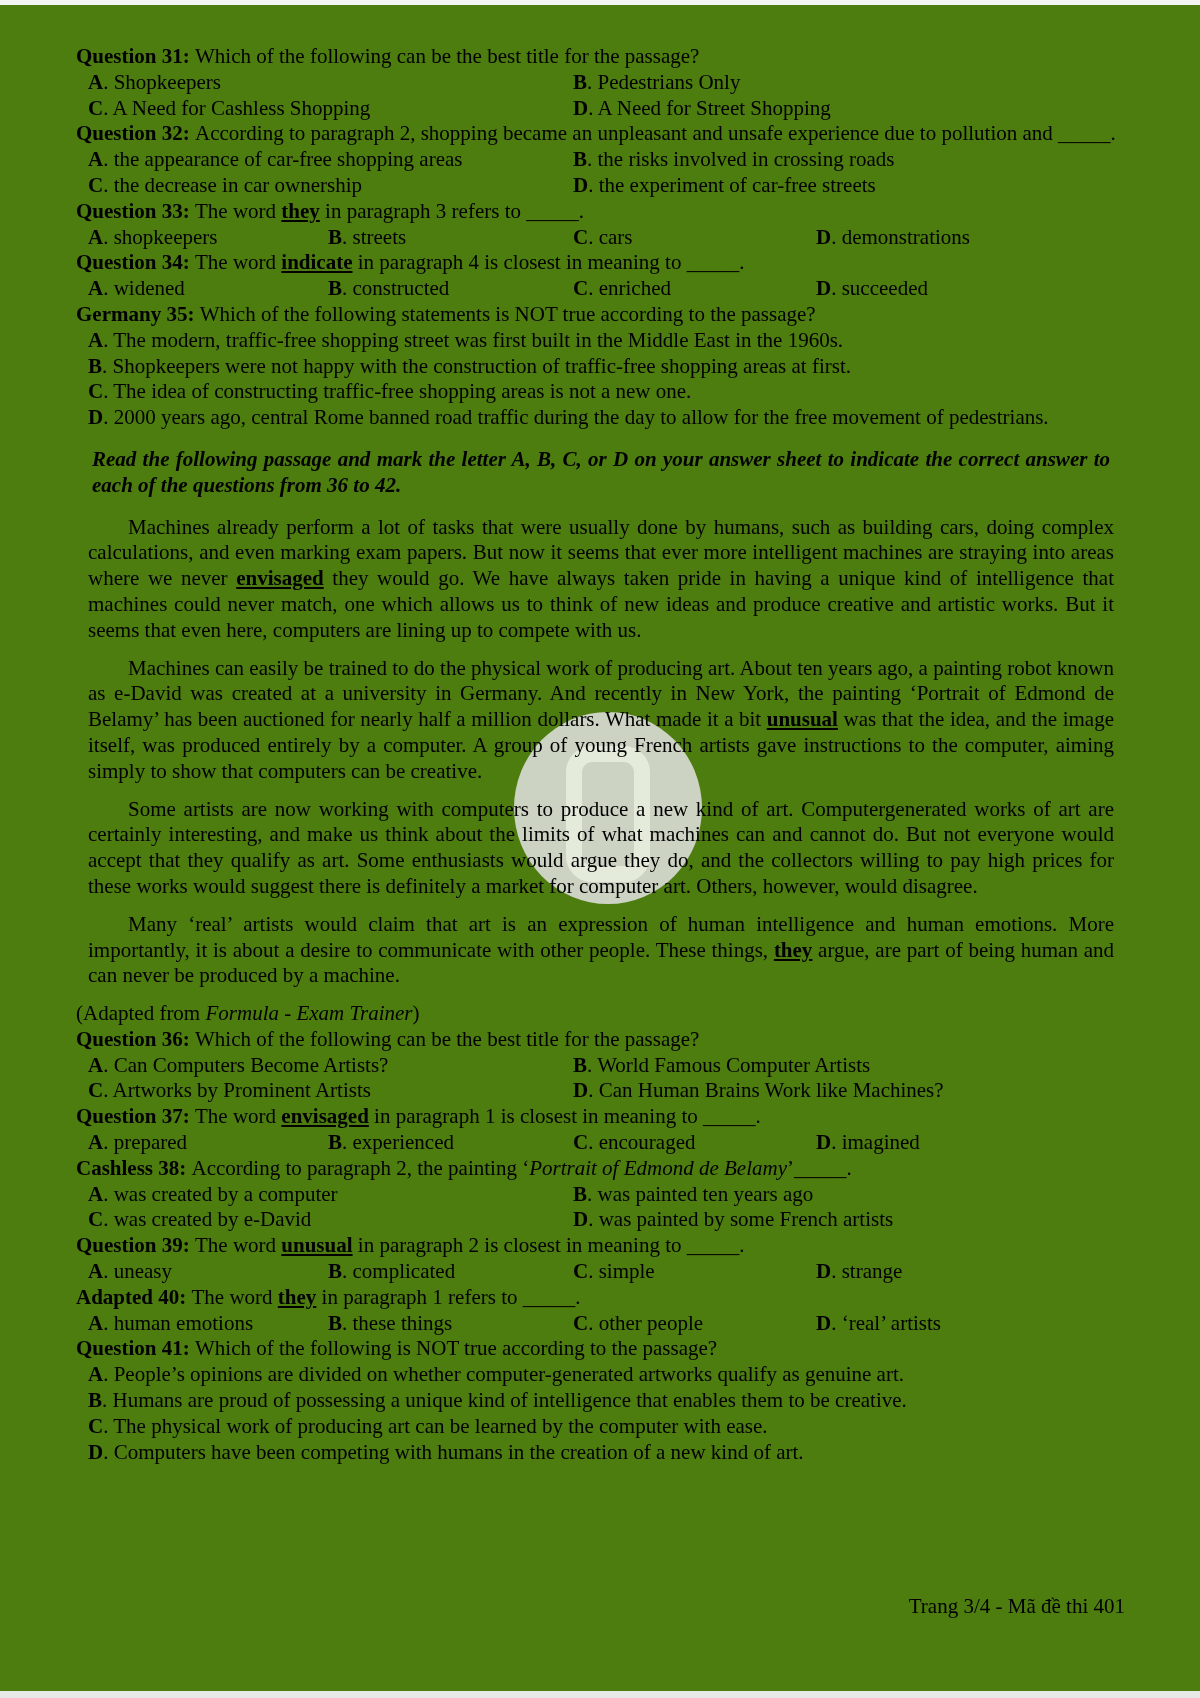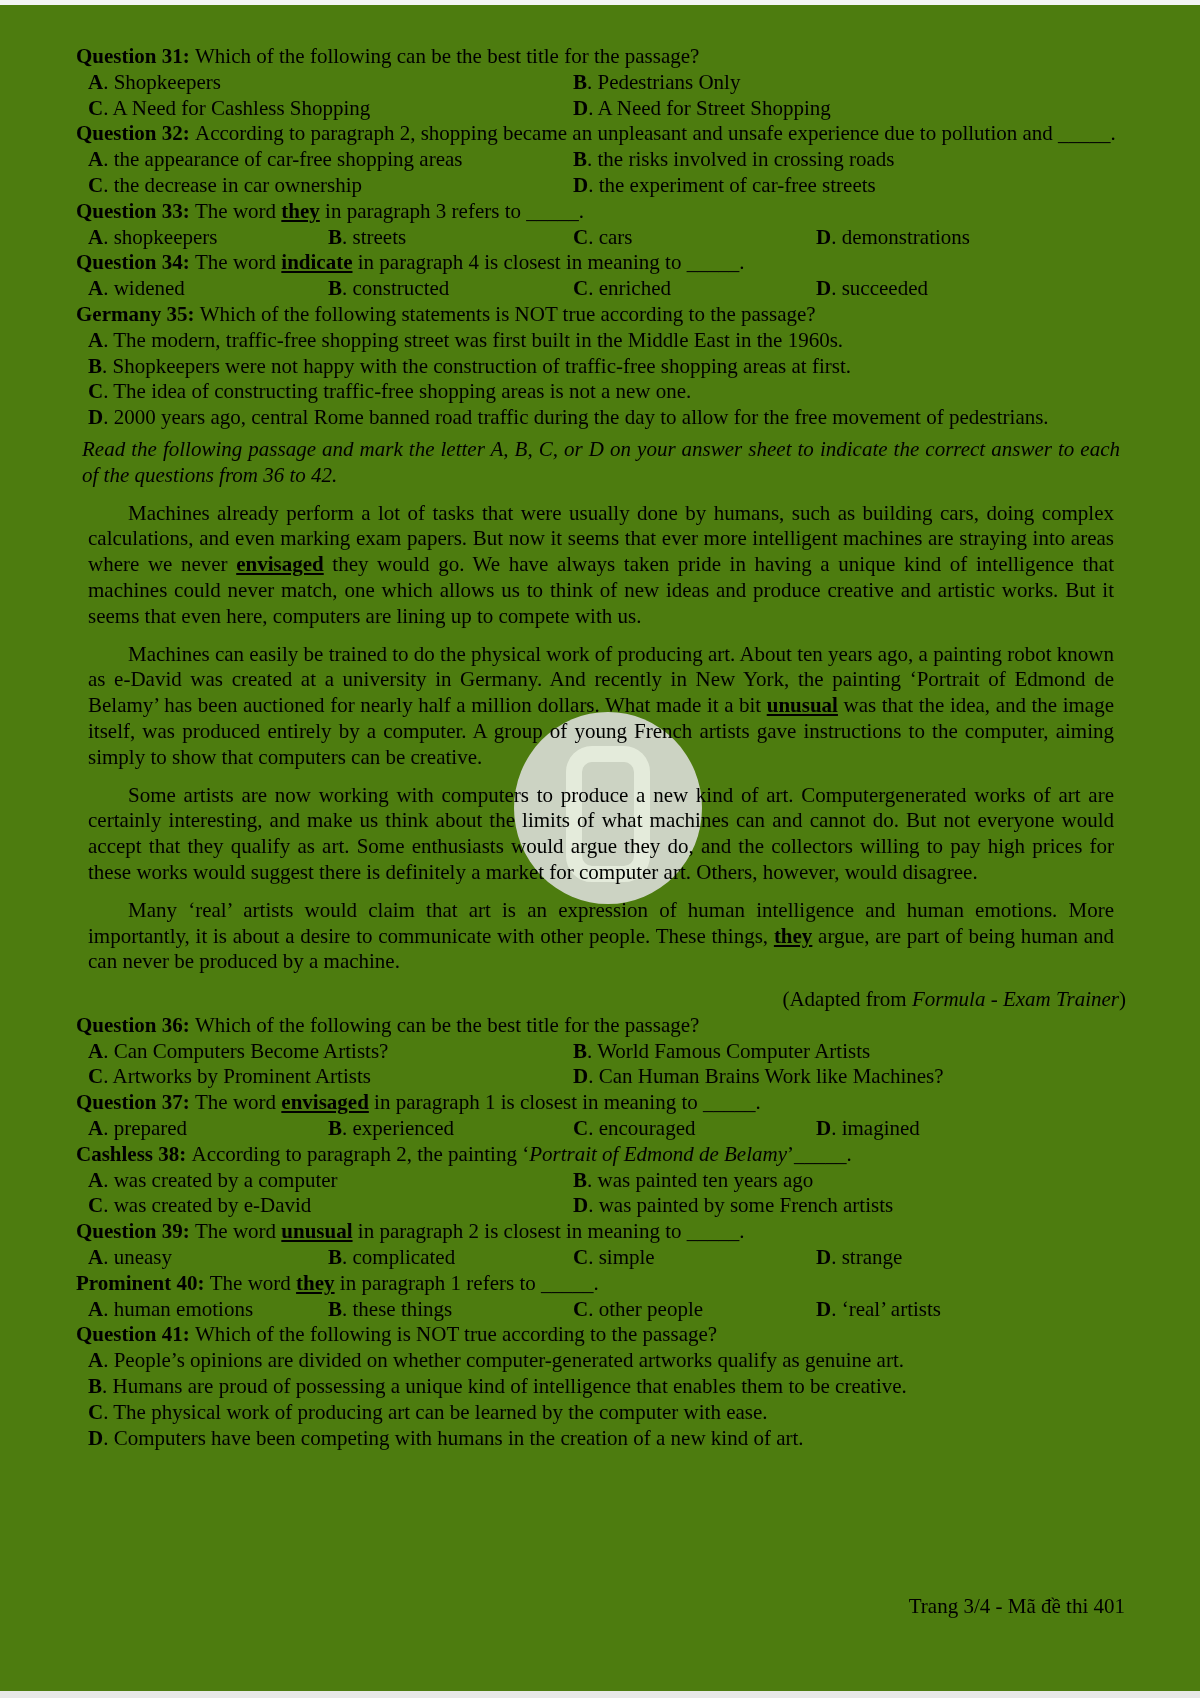--- a/index.html
+++ b/index.html
@@ -18,23 +18,23 @@
   .content{position:absolute;left:76px;top:44px;width:1050px;}
   .qlabel{font-weight:bold;}
   .bu{font-weight:bold;text-decoration:underline;}
   .it{font-style:italic;}
   .stem{text-align:justify;}
   .options{padding-left:12px;display:grid;}
   .options.two-col{grid-template-columns:485px 1fr;}
   .options.four-col{grid-template-columns:240px 245px 243px 1fr;}
   .options.stacked{display:block;padding-left:0;}
   .options.stacked .opt{text-indent:12px;text-align:justify;}
-  .instruction{font-weight:normal;font-style:italic;text-align:justify;margin:6px;}
+  .instruction{font-weight:bold;font-style:italic;text-align:justify;margin:16px;}
   .passage p{margin:12px;text-indent:40px;text-align:justify;}
-  .attribution{margin:0;text-align:right;}
+  .attribution{margin:0;}
   .footer{position:absolute;right:75px;top:1594px;}
   
   .watermark{position:absolute;left:514px;top:712px;width:188px;height:192px;opacity:.85;z-index:0;pointer-events:none;}
   .wm-circle{position:absolute;inset:0;border-radius:50%;}
   .wm-ring{position:absolute;left:52px;top:34px;width:52px;height:104px;border:16px solid #ffffff;border-radius:26px;}
   .content,.footer{z-index:1;}
   .content{position:absolute;}
 </style>
 </head>
 <body>
@@ -138,21 +138,21 @@
         <div class="question">
           <div class="stem"><span class="qlabel">Question 39: </span><span>The word </span><span class="bu">unusual</span><span> in paragraph 2 is closest in meaning to _____.</span></div>
           <div class="options four-col">
             <div class="opt"><span class="qlabel">A</span>. uneasy</div>
             <div class="opt"><span class="qlabel">B</span>. complicated</div>
             <div class="opt"><span class="qlabel">C</span>. simple</div>
             <div class="opt"><span class="qlabel">D</span>. strange</div>
           </div>
         </div>
         <div class="question">
-          <div class="stem"><span class="qlabel">Prominent 40: </span><span>The word </span><span class="bu">they</span><span> in paragraph 1 refers to _____.</span></div>
+          <div class="stem"><span class="qlabel">Adapted 40: </span><span>The word </span><span class="bu">they</span><span> in paragraph 1 refers to _____.</span></div>
           <div class="options four-col">
             <div class="opt"><span class="qlabel">A</span>. human emotions</div>
             <div class="opt"><span class="qlabel">B</span>. these things</div>
             <div class="opt"><span class="qlabel">C</span>. other people</div>
             <div class="opt"><span class="qlabel">D</span>. ‘real’ artists</div>
           </div>
         </div>
         <div class="question">
           <div class="stem"><span class="qlabel">Question 41: </span><span>Which of the following is NOT true according to the passage?</span></div>
           <div class="options stacked">

